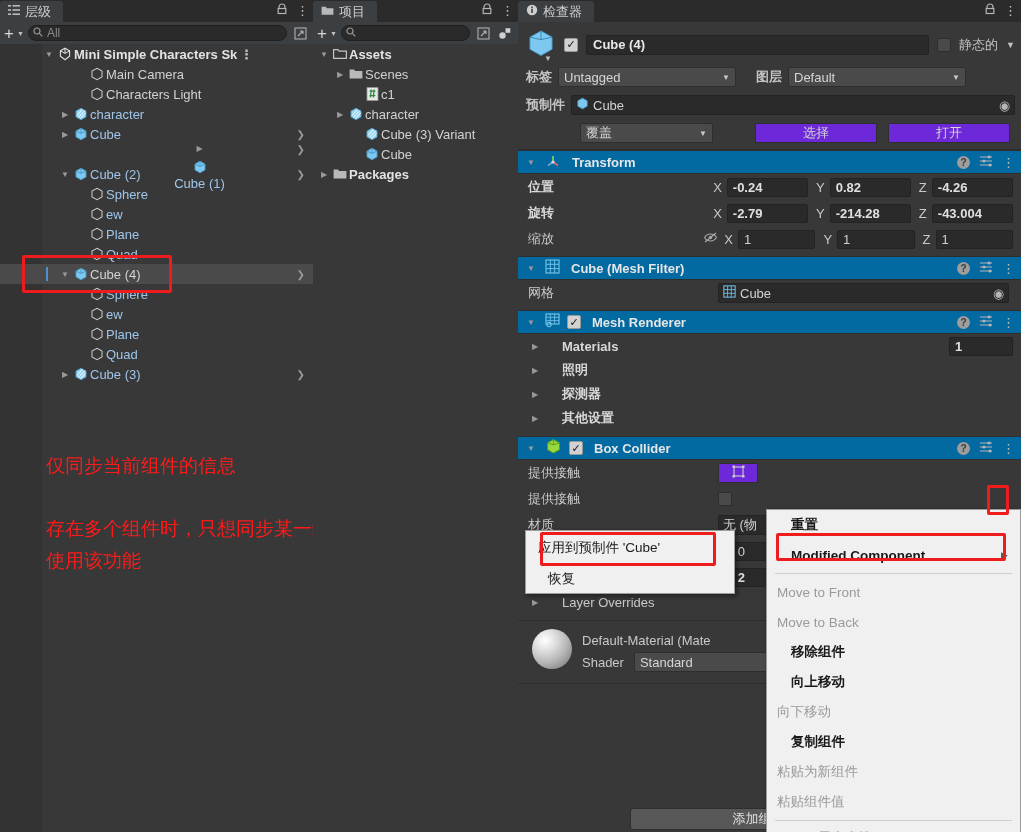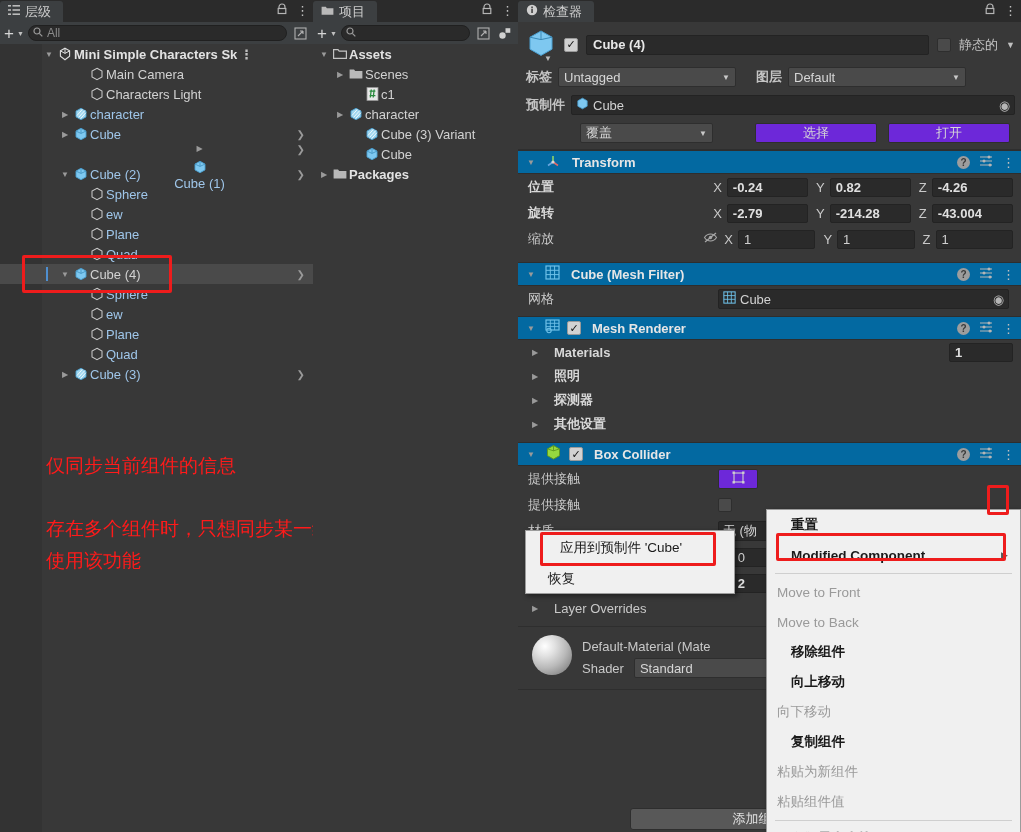--- a/index.html
+++ b/index.html
@@ -79,21 +79,21 @@
           font-size:10px; font-weight:bold; display:flex; align-items:center; justify-content:center;}
   .kebab { letter-spacing:0; font-size:13px; line-height:1; color:#c0c0c0; }
 
   .prow { height:26px; display:flex; align-items:center; padding:0 8px 0 10px; }
   .pname { width:190px; color:#c9c9c9; }
   .pname.b { font-weight:bold; color:#d8d8d8; }
   .axis { color:#c9c9c9; margin:0 5px 0 0;}
   .num { height:19px; background:#2a2a2a; border:1px solid #232323; border-radius:2px;
          display:flex; align-items:center; padding:0 5px; color:#e0e0e0; font-weight:bold; }
   .num.thin { font-weight:normal; color:#cfcfcf; }
-  .foldrow { height:24px; display:flex; align-items:center; gap:12px; padding:0 8px 0 10px; font-weight:bold; color:#d8d8d8;}
+  .foldrow { height:24px; display:flex; align-items:center; gap:20px; padding:0 8px 0 10px; font-weight:bold; color:#d8d8d8;}
   .foldrow .tri2 { font-size:8px; color:#9a9a9a; width:12px; }
 
   
   .ctxmenu { position:absolute; background:#f0f0f0; color:#1a1a1a; border:1px solid #9c9c9c;
              box-shadow:2px 2px 5px rgba(0,0,0,.45); font-size:13.5px; }
   .mi { height:30px; display:flex; align-items:center; padding:0 12px 0 24px; white-space:nowrap;}
   .mi.dis { color:#9a9a9a;padding-left:10px; }
   .mi.bold { font-weight:bold; }
   .mdiv { height:1px; background:#cfcfcf; margin:3px 8px; }
   .subarrow { margin-left:auto; font-size:9px; color:#555; padding-left:16px;}
@@ -617,21 +617,21 @@
         <span class="axis" style="margin-left:8px">Y</span>
         <div class="num thin" style="width:83px">
             <span>1</span>
           </div>
         <span class="axis" style="margin-left:8px">Z</span>
         <div class="num thin" style="width:83px">
             <span>1</span>
           </div>
       </div>
 
-      <div class="comp-header" style="margin-top:10px">
+      <div class="comp-header" style="margin-top:4px">
         <span class="tri open"></span>
         <span>
           <svg width="15" height="15" viewBox="0 0 15 15">
               <rect x="1" y="1" width="13" height="13" fill="none" stroke="#6ec0e8" stroke-width="1.2"></rect>
               <path d="M5.3 1v13M9.6 1v13M1 5.3h13M1 9.6h13" stroke="#6ec0e8" stroke-width="1"></path>
             </svg>
         </span>
         <span class="comp-title">Cube (Mesh Filter)</span>
         <span class="comp-icons">
           <span class="help">?</span>
@@ -792,21 +792,21 @@
       <div class="sep"></div>
 
       <div class="addbtn">
         <span>添加组件</span>
       </div>
       <span class="watermark">CSDN @默凉</span>
     </div>
   </div>
 
   <div class="ctxmenu" style="left:525px; top:530px; width:210px;">
-    <div class="mi" style="height:34px; padding-left:34px">
+    <div class="mi" style="height:34px; padding-left:12px">
       <span>应用到预制件 'Cube'</span>
     </div>
     <div class="mi" style="height:28px; padding-left:22px">
       <span>恢复</span>
     </div>
   </div>
   <div class="redbox" style="left:540px; top:532px; width:176px; height:34px;"></div>
 
   <div class="ctxmenu" style="left:766px; top:509px; width:255px;">
     <div id="ctx-items">

